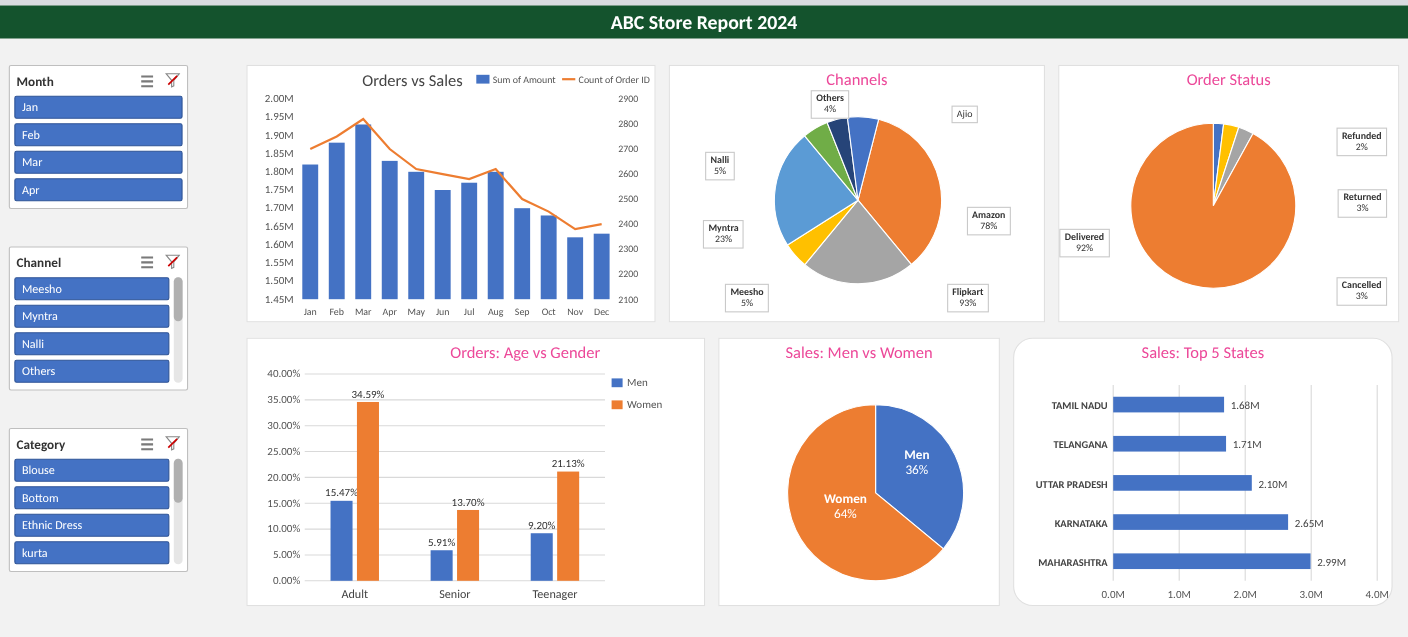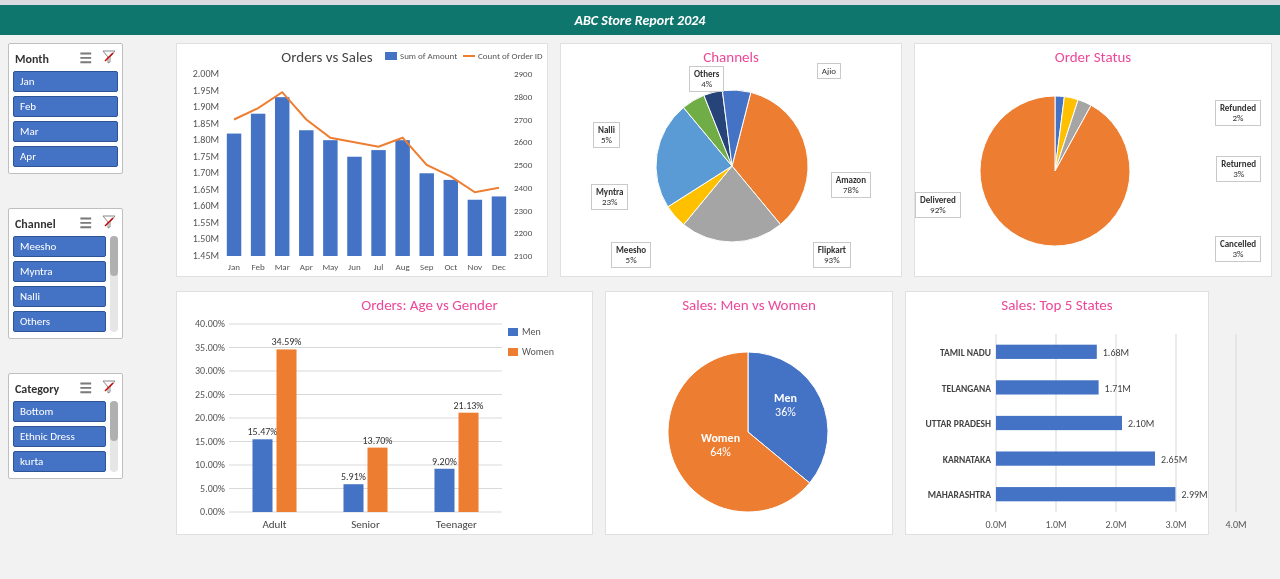--- a/index.html
+++ b/index.html
@@ -8,31 +8,30 @@
     font-family: Calibri, "Segoe UI", sans-serif;
     background: #f2f2f2;
     color: #333;
     width: 1280px;
     height: 579px;
     overflow: hidden;
   }
   .topgap { height: 5px; background: #d9dbe0; }
   .titlebar {
     height: 30px;
-    background: #0f766e;
+    background: #14532d;
     color: #fff;
     display: flex;
     align-items: center;
     justify-content: center;
-    font-size: 14px;
+    font-size: 18px;
     font-weight: bold;
-    font-style: italic;
   }
   .dash {
-    padding: 8px 8px 0 8px;
+    padding: 24px 8px 0 8px;
     display: flex;
     gap: 10px;
   }
   .slicers { width: 170px; display: flex; flex-direction: column; gap: 34px; }
   .slicer {
     border: 1px solid #bfbfbf;
     background: #fff;
     border-radius: 2px;
     padding: 4px 4px 6px 4px;
   }
@@ -147,20 +146,21 @@
           <span>
             <svg width="14" height="14" viewBox="0 0 14 14">
                 <path d="M1 1 L13 1 L8 7 L8 12 L6 13 L6 7 Z" fill="none" stroke="#888" stroke-width="1"></path>
                 <line x1="3" y1="11" x2="11" y2="3" stroke="#c00" stroke-width="1.5"></line>
               </svg>
           </span>
         </span>
       </div>
       <div class="slicer-body">
         <div class="slicer-items">
+          <div class="slicer-item">Blouse</div>
           <div class="slicer-item">Bottom</div>
           <div class="slicer-item">Ethnic   Dress</div>
           <div class="slicer-item">kurta</div>
         </div>
         <div class="slicer-scroll">
             <div class="slicer-thumb"></div>
           </div>
       </div>
     </div>
 
@@ -230,29 +230,29 @@
         <svg id="c-ch" width="342" height="210" style="margin-top:-10px;">
             <path d="M 171 110 L 189.80270090334375 36.362655949990994 A 76 76 0 0 1 219.5219124628404 168.49464942153645 Z" fill="#ed7d31" stroke="#fff" stroke-width="1"></path>
             <path d="M 171 110 L 219.5219124628404 168.49464942153645 A 76 76 0 0 1 122.63355138088096 168.6232602980602 Z" fill="#a5a5a5" stroke="#fff" stroke-width="1"></path>
             <path d="M 171 110 L 122.63355138088096 168.6232602980602 A 76 76 0 0 1 106.88519017296537 150.8079791320666 Z" fill="#ffc000" stroke="#fff" stroke-width="1"></path>
             <path d="M 171 110 L 106.88519017296537 150.8079791320666 A 76 76 0 0 1 122.47808753715961 51.505350578463556 Z" fill="#5b9bd5" stroke="#fff" stroke-width="1"></path>
             <path d="M 171 110 L 122.47808753715961 51.505350578463556 A 76 76 0 0 1 142.92875972037206 39.37418694865599 Z" fill="#70ad47" stroke="#fff" stroke-width="1"></path>
             <path d="M 171 110 L 142.92875972037206 39.37418694865599 A 76 76 0 0 1 161.37459483182153 34.611993159731284 Z" fill="#264478" stroke="#fff" stroke-width="1"></path>
             <path d="M 171 110 L 161.37459483182153 34.611993159731284 A 76 76 0 0 1 189.80270090334372 36.362655949990994 Z" fill="#4472c4" stroke="#fff" stroke-width="1"></path>
           </svg>
         <div class="callout" style="top:22px; left:128px;"><b>Others</b><br><span>4%</span></div>
-        <div class="callout" style="top:19px; right:60px;"><span>Ajio</span></div>
+        <div class="callout" style="top:36px; right:60px;"><span>Ajio</span></div>
         <div class="callout" style="top:78px; left:32px;"><b>Nalli</b><br><span>5%</span></div>
         <div class="callout" style="top:128px; right:30px;"><b>Amazon</b><br><span>78%</span></div>
         <div class="callout" style="top:140px; left:30px;"><b>Myntra</b><br><span>23%</span></div>
         <div class="callout" style="bottom:8px; left:50px;"><b>Meesho</b><br><span>5%</span></div>
         <div class="callout" style="bottom:8px; right:50px;"><b>Flipkart</b><br><span>93%</span></div>
       </div>
 
-      <div class="card" style="width:358px;">
+      <div class="card" style="width:310px;">
         <div class="card-title">Order Status</div>
         <svg id="c-os" width="310" height="210" style="margin-top:-10px;">
             <path d="M 140 115 L 140 40 A 75 75 0 0 1 149.39999251732283 40.591397401414156 Z" fill="#4472c4" stroke="#fff" stroke-width="1"></path>
             <path d="M 140 115 L 149.39999251732283 40.591397401414156 A 75 75 0 0 1 163.17627457812105 43.67076127786349 Z" fill="#ffc000" stroke="#fff" stroke-width="1"></path>
             <path d="M 140 115 L 163.17627457812105 43.67076127786349 A 75 75 0 0 1 176.13152555762866 49.27699899671023 Z" fill="#a5a5a5" stroke="#fff" stroke-width="1"></path>
             <path d="M 140 115 L 176.13152555762866 49.27699899671023 A 75 75 0 1 1 140 40 Z" fill="#ed7d31" stroke="#fff" stroke-width="1"></path>
           </svg>
         <div class="callout" style="top:56px; right:10px;"><b>Refunded</b><br><span>2%</span></div>
         <div class="callout" style="top:112px; right:10px;"><b>Returned</b><br><span>3%</span></div>
         <div class="callout" style="bottom:14px; right:10px;"><b>Cancelled</b><br><span>3%</span></div>
@@ -298,31 +298,31 @@
             <rect x="281.5" y="98.68900000000001" width="20.02" height="99.31099999999999" fill="#ed7d31"></rect>
             <text x="291.51" y="94.68900000000001" class="barlabel">21.13%</text>
             <text x="279.5" y="214" font-size="11" text-anchor="middle" fill="#444">Teenager</text>
             <rect x="331" y="14" width="10" height="8" fill="#4472c4"></rect>
             <text x="345" y="21" font-size="10" fill="#555">Men</text>
             <rect x="331" y="34" width="10" height="8" fill="#ed7d31"></rect>
             <text x="345" y="41" font-size="10" fill="#555">Women</text>
           </svg>
       </div>
 
-      <div class="card" style="width:288px;">
+      <div class="card" style="width:256px;">
         <div class="card-title">Sales: Men vs Women</div>
         <svg id="c-mw" width="284" height="218">
             <path d="M 142 118 L 142 38 A 80 80 0 0 1 203.64105942206314 168.9939191798952 Z" fill="#4472c4" stroke="#fff" stroke-width="1"></path>
             <path d="M 142 118 L 203.64105942206314 168.9939191798952 A 80 80 0 1 1 141.99999999999997 38 Z" fill="#ed7d31" stroke="#fff" stroke-width="1"></path>
           </svg>
         <div class="pielabel" style="top:100px; left:168px;"><b>Men</b><br>36%</div>
         <div class="pielabel" style="top:140px; left:95px;"><b>Women</b><br>64%</div>
       </div>
 
-      <div class="card" style="width:304px;">
+      <div class="card" style="width:345px;border-radius:18px;">
         <div class="card-title">Sales: Top 5 States</div>
         <svg id="c-st" width="345" height="218">
             <line x1="90" y1="20" x2="90" y2="198" class="hgrid"></line>
             <text x="90" y="214" font-size="10" text-anchor="middle" fill="#555">0.0M</text>
             <line x1="150" y1="20" x2="150" y2="198" class="hgrid"></line>
             <text x="150" y="214" font-size="10" text-anchor="middle" fill="#555">1.0M</text>
             <line x1="210" y1="20" x2="210" y2="198" class="hgrid"></line>
             <text x="210" y="214" font-size="10" text-anchor="middle" fill="#555">2.0M</text>
             <line x1="270" y1="20" x2="270" y2="198" class="hgrid"></line>
             <text x="270" y="214" font-size="10" text-anchor="middle" fill="#555">3.0M</text>

